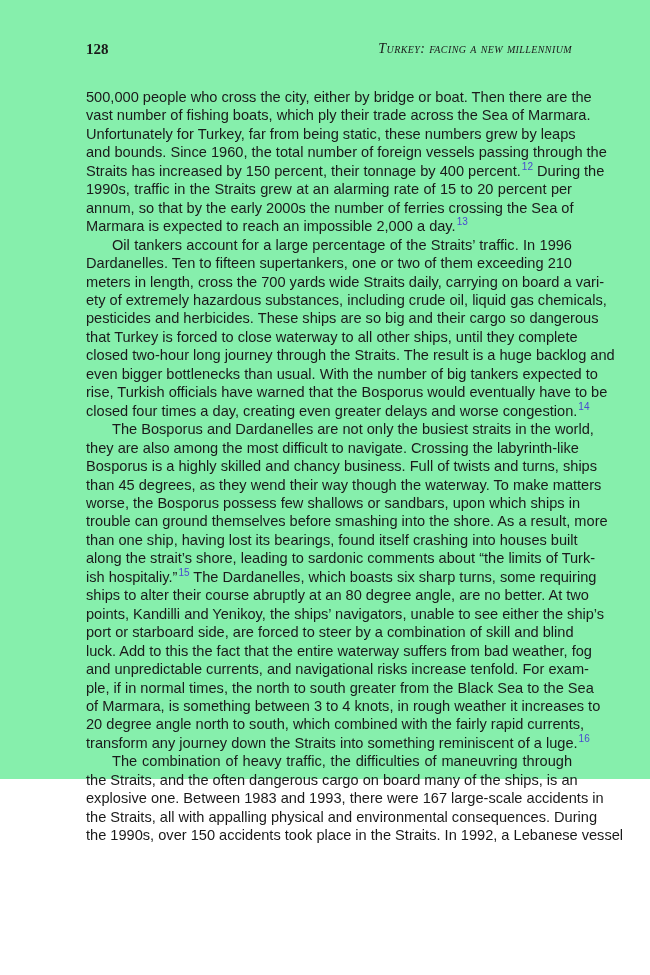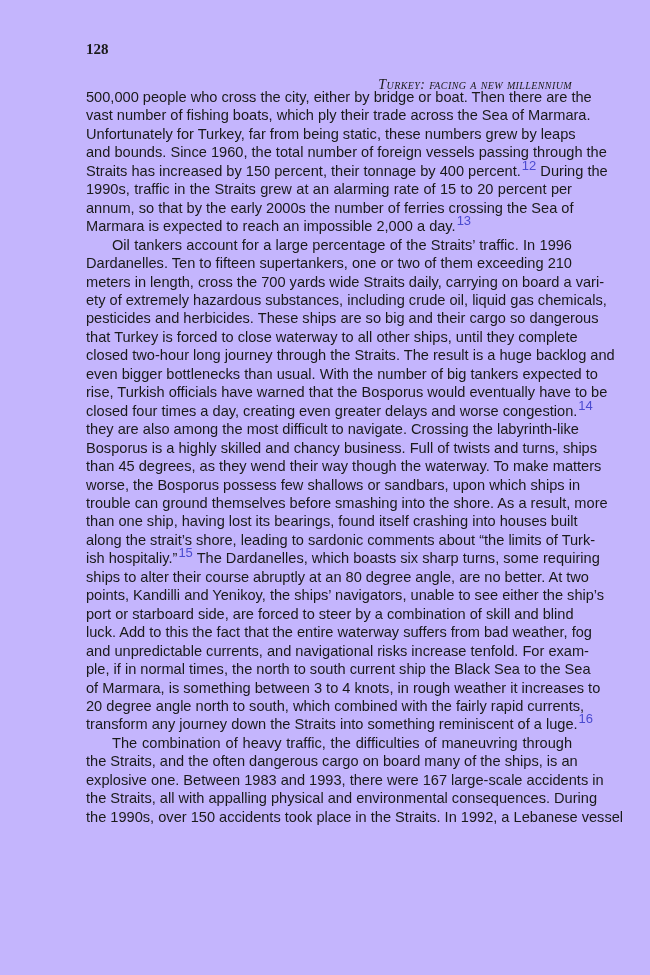--- a/index.html
+++ b/index.html
@@ -1,23 +1,23 @@
 <!DOCTYPE html>
 <html><head>
 <meta charset="utf-8">
 <style>
   html, body { margin: 0; padding: 0; background: #ffffff; }
   body { width: 650px; height: 975px; position: relative; overflow: hidden; }
-  .page { position: absolute; left: 0; top: 0; width: 650px; height: 975px; background: #c4b5fd; }
+  .page { position: absolute; left: 0; top: 0; width: 650px; height: 779px; background: #86efac; }
   .header { position: absolute; left: 86px; top: 41px; width: 486px; height: 20px; color: #1a1a1a; font-family: "Liberation Serif", "DejaVu Serif", serif; }
   .page-number { position: absolute; left: 0; top: 0; font-weight: bold; font-size: 15px; }
-  .running-head { position: absolute; right: 0; top: 0; font-style: italic; font-size: 14px; letter-spacing: 0.4px; font-variant: small-caps; margin-top: 36px; }
+  .running-head { position: absolute; right: 0; top: 0; font-style: italic; font-size: 14px; letter-spacing: 0.4px; font-variant: small-caps; }
   .body { position: absolute; left: 86px; top: 88px; width: 486px; font-family: Liberation Sans, sans-serif; font-size: 14.6px; line-height: 18.45px; color: #1a1a1a; text-align: justify; hyphens: manual; }
   .body p { margin: 0; }
-  .fn { color: #4a4ad0; font-size: 13px; vertical-align: 6px; line-height: 0; margin-left: 1px; }
+  .fn { color: #4a4ad0; font-size: 10px; vertical-align: 6px; line-height: 0; margin-left: 1px; }
   .line { display: block; text-align: justify; text-align-last: justify; white-space: nowrap; }
   .line.last { text-align-last: left; }
   .line.first { text-indent: 26px; }
 </style>
 </head>
 <body>
 
 <div class="page">
   <div class="header">
     <span class="page-number">128</span>
@@ -44,34 +44,35 @@
       <span class="line">ety of extremely hazardous substances, including crude oil, liquid gas chemicals,</span>
       <span class="line">pesticides and herbicides. These ships are so big and their cargo so dangerous</span>
       <span class="line">that Turkey is forced to close waterway to all other ships, until they complete</span>
       <span class="line">closed two-hour long journey through the Straits. The result is a huge backlog and</span>
       <span class="line">even bigger bottlenecks than usual. With the number of big tankers expected to</span>
       <span class="line">rise, Turkish officials have warned that the Bosporus would eventually have to be</span>
       <span class="line last"><span>closed four times a day, creating even greater delays and worse congestion.</span><sup class="fn">14</sup></span>
     </p>
 
     <p>
+      <span class="line first">The Bosporus and Dardanelles are not only the busiest straits in the world,</span>
       <span class="line">they are also among the most difficult to navigate. Crossing the labyrinth-like</span>
       <span class="line">Bosporus is a highly skilled and chancy business. Full of twists and turns, ships</span>
       <span class="line">than 45 degrees, as they wend their way though the waterway. To make matters</span>
       <span class="line">worse, the Bosporus possess few shallows or sandbars, upon which ships in</span>
       <span class="line">trouble can ground themselves before smashing into the shore. As a result, more</span>
       <span class="line">than one ship, having lost its bearings, found itself crashing into houses built</span>
       <span class="line">along the strait’s shore, leading to sardonic comments about “the limits of Turk-</span>
       <span class="line"><span>ish hospitaliy.”</span><sup class="fn">15</sup><span> The Dardanelles, which boasts six sharp turns, some requiring</span></span>
       <span class="line">ships to alter their course abruptly at an 80 degree angle, are no better. At two</span>
       <span class="line">points, Kandilli and Yenikoy, the ships’ navigators, unable to see either the ship’s</span>
       <span class="line">port or starboard side, are forced to steer by a combination of skill and blind</span>
       <span class="line">luck. Add to this the fact that the entire waterway suffers from bad weather, fog</span>
       <span class="line">and unpredictable currents, and navigational risks increase tenfold. For exam-</span>
-      <span class="line">ple, if in normal times, the north to south current ship the Black Sea to the Sea</span>
+      <span class="line">ple, if in normal times, the north to south greater from the Black Sea to the Sea</span>
       <span class="line">of Marmara, is something between 3 to 4 knots, in rough weather it increases to</span>
       <span class="line">20 degree angle north to south, which combined with the fairly rapid currents,</span>
       <span class="line last"><span>transform any journey down the Straits into something reminiscent of a luge.</span><sup class="fn">16</sup></span>
     </p>
 
     <p>
       <span class="line first">The combination of heavy traffic, the difficulties of maneuvring through</span>
       <span class="line">the Straits, and the often dangerous cargo on board many of the ships, is an</span>
       <span class="line">explosive one. Between 1983 and 1993, there were 167 large-scale accidents in</span>
       <span class="line">the Straits, all with appalling physical and environmental consequences. During</span>

